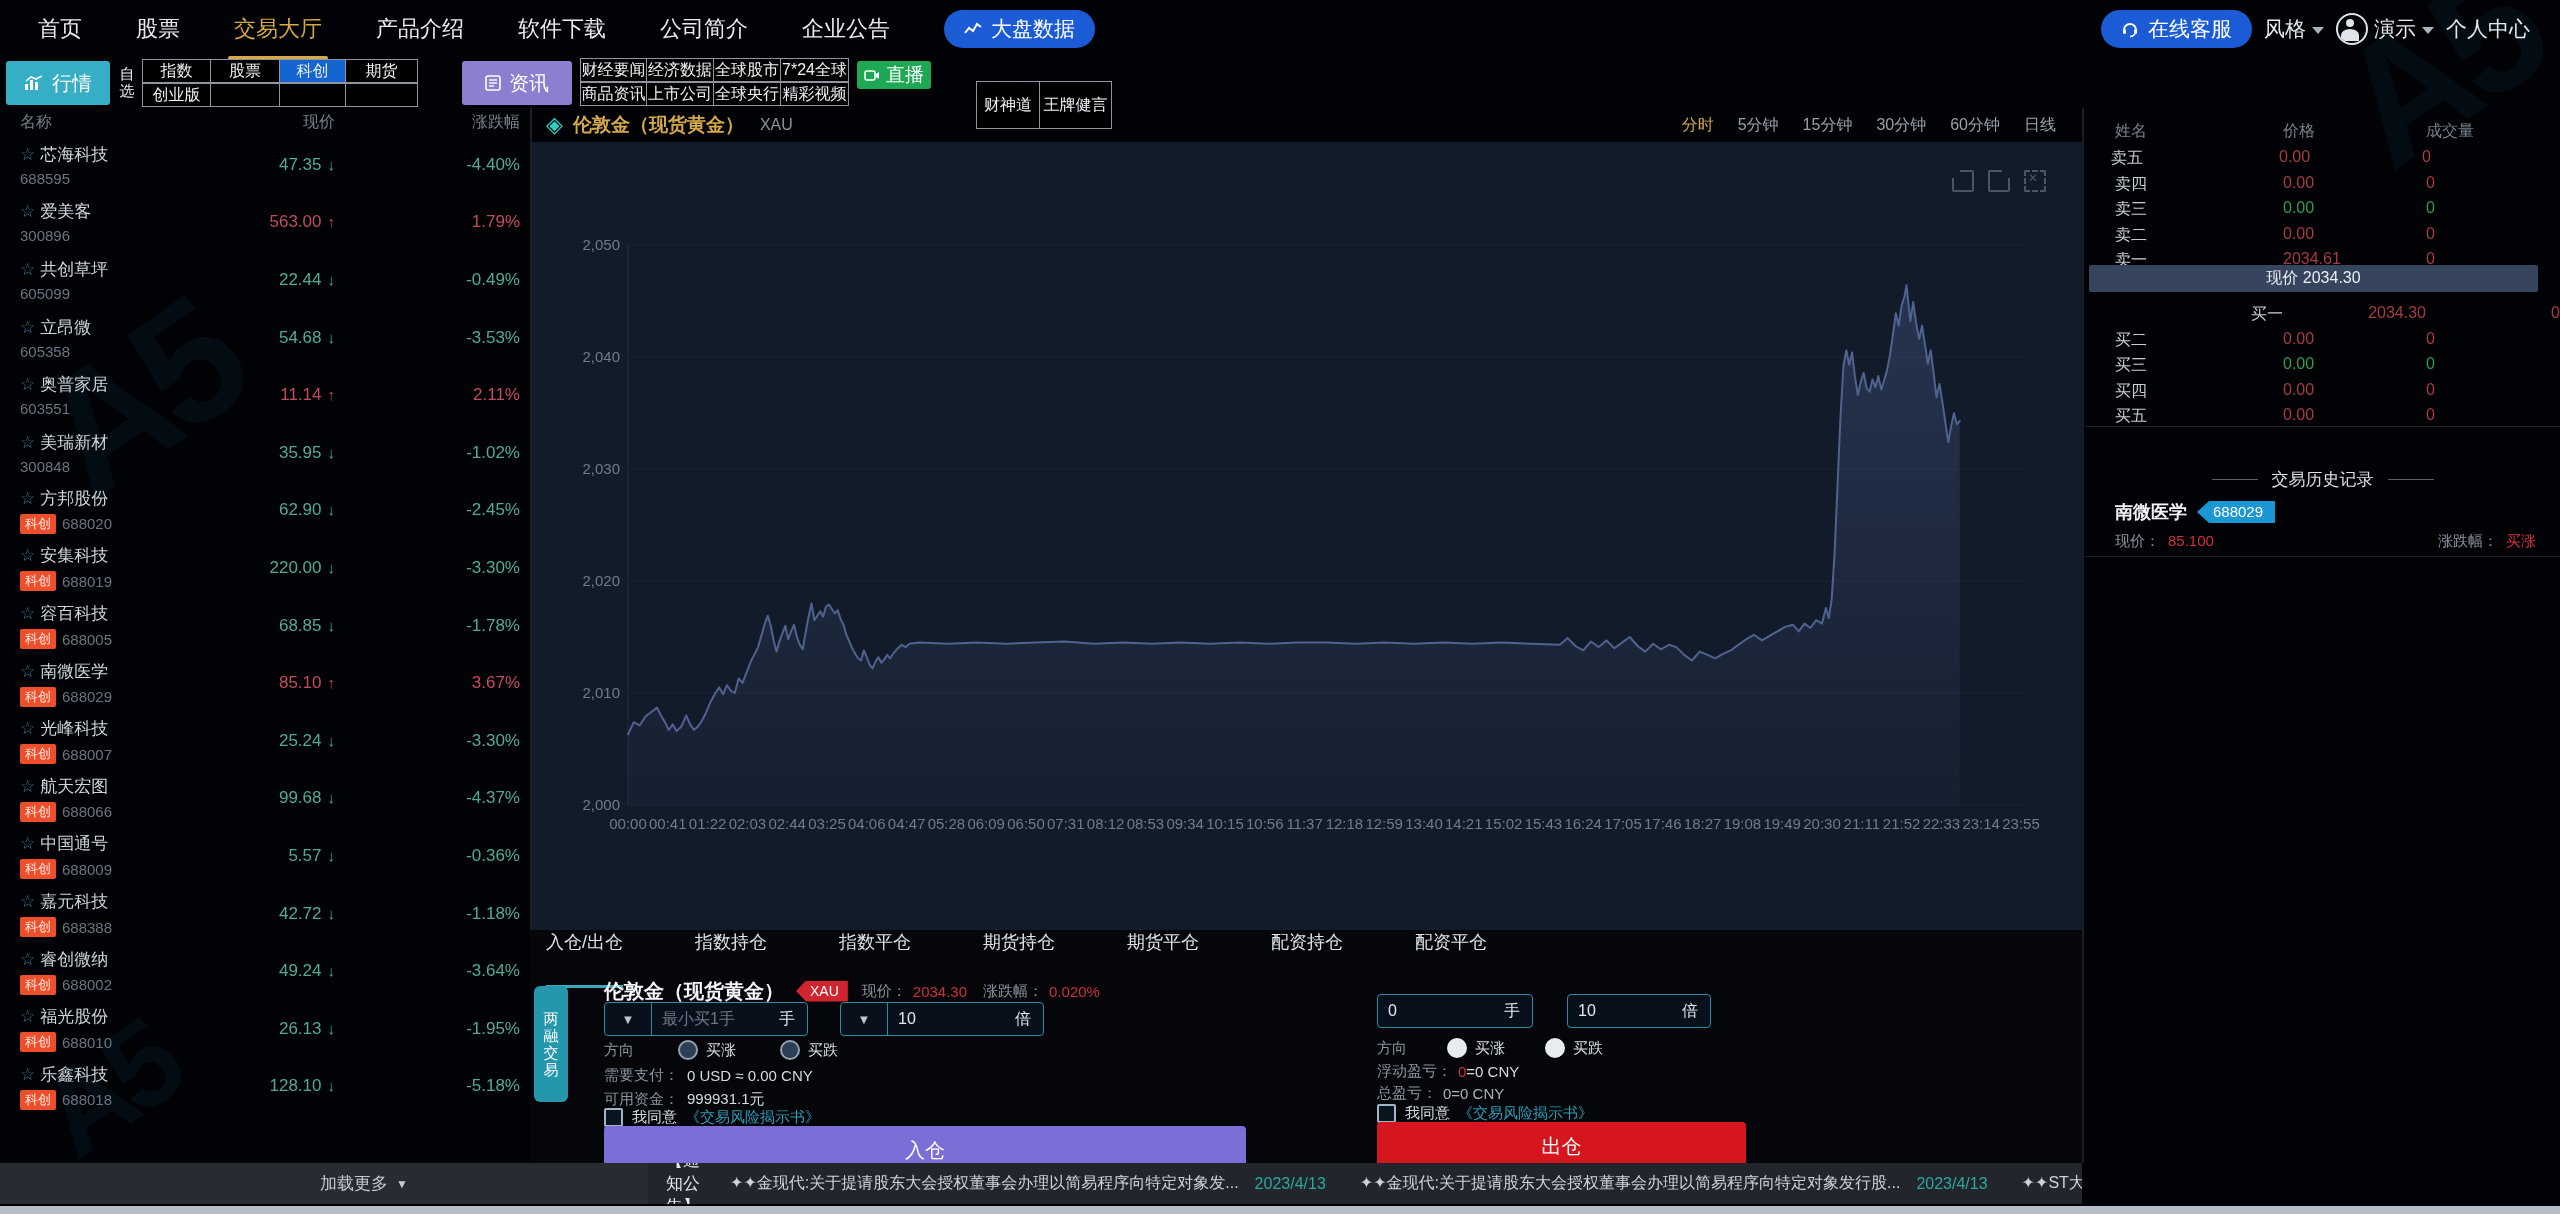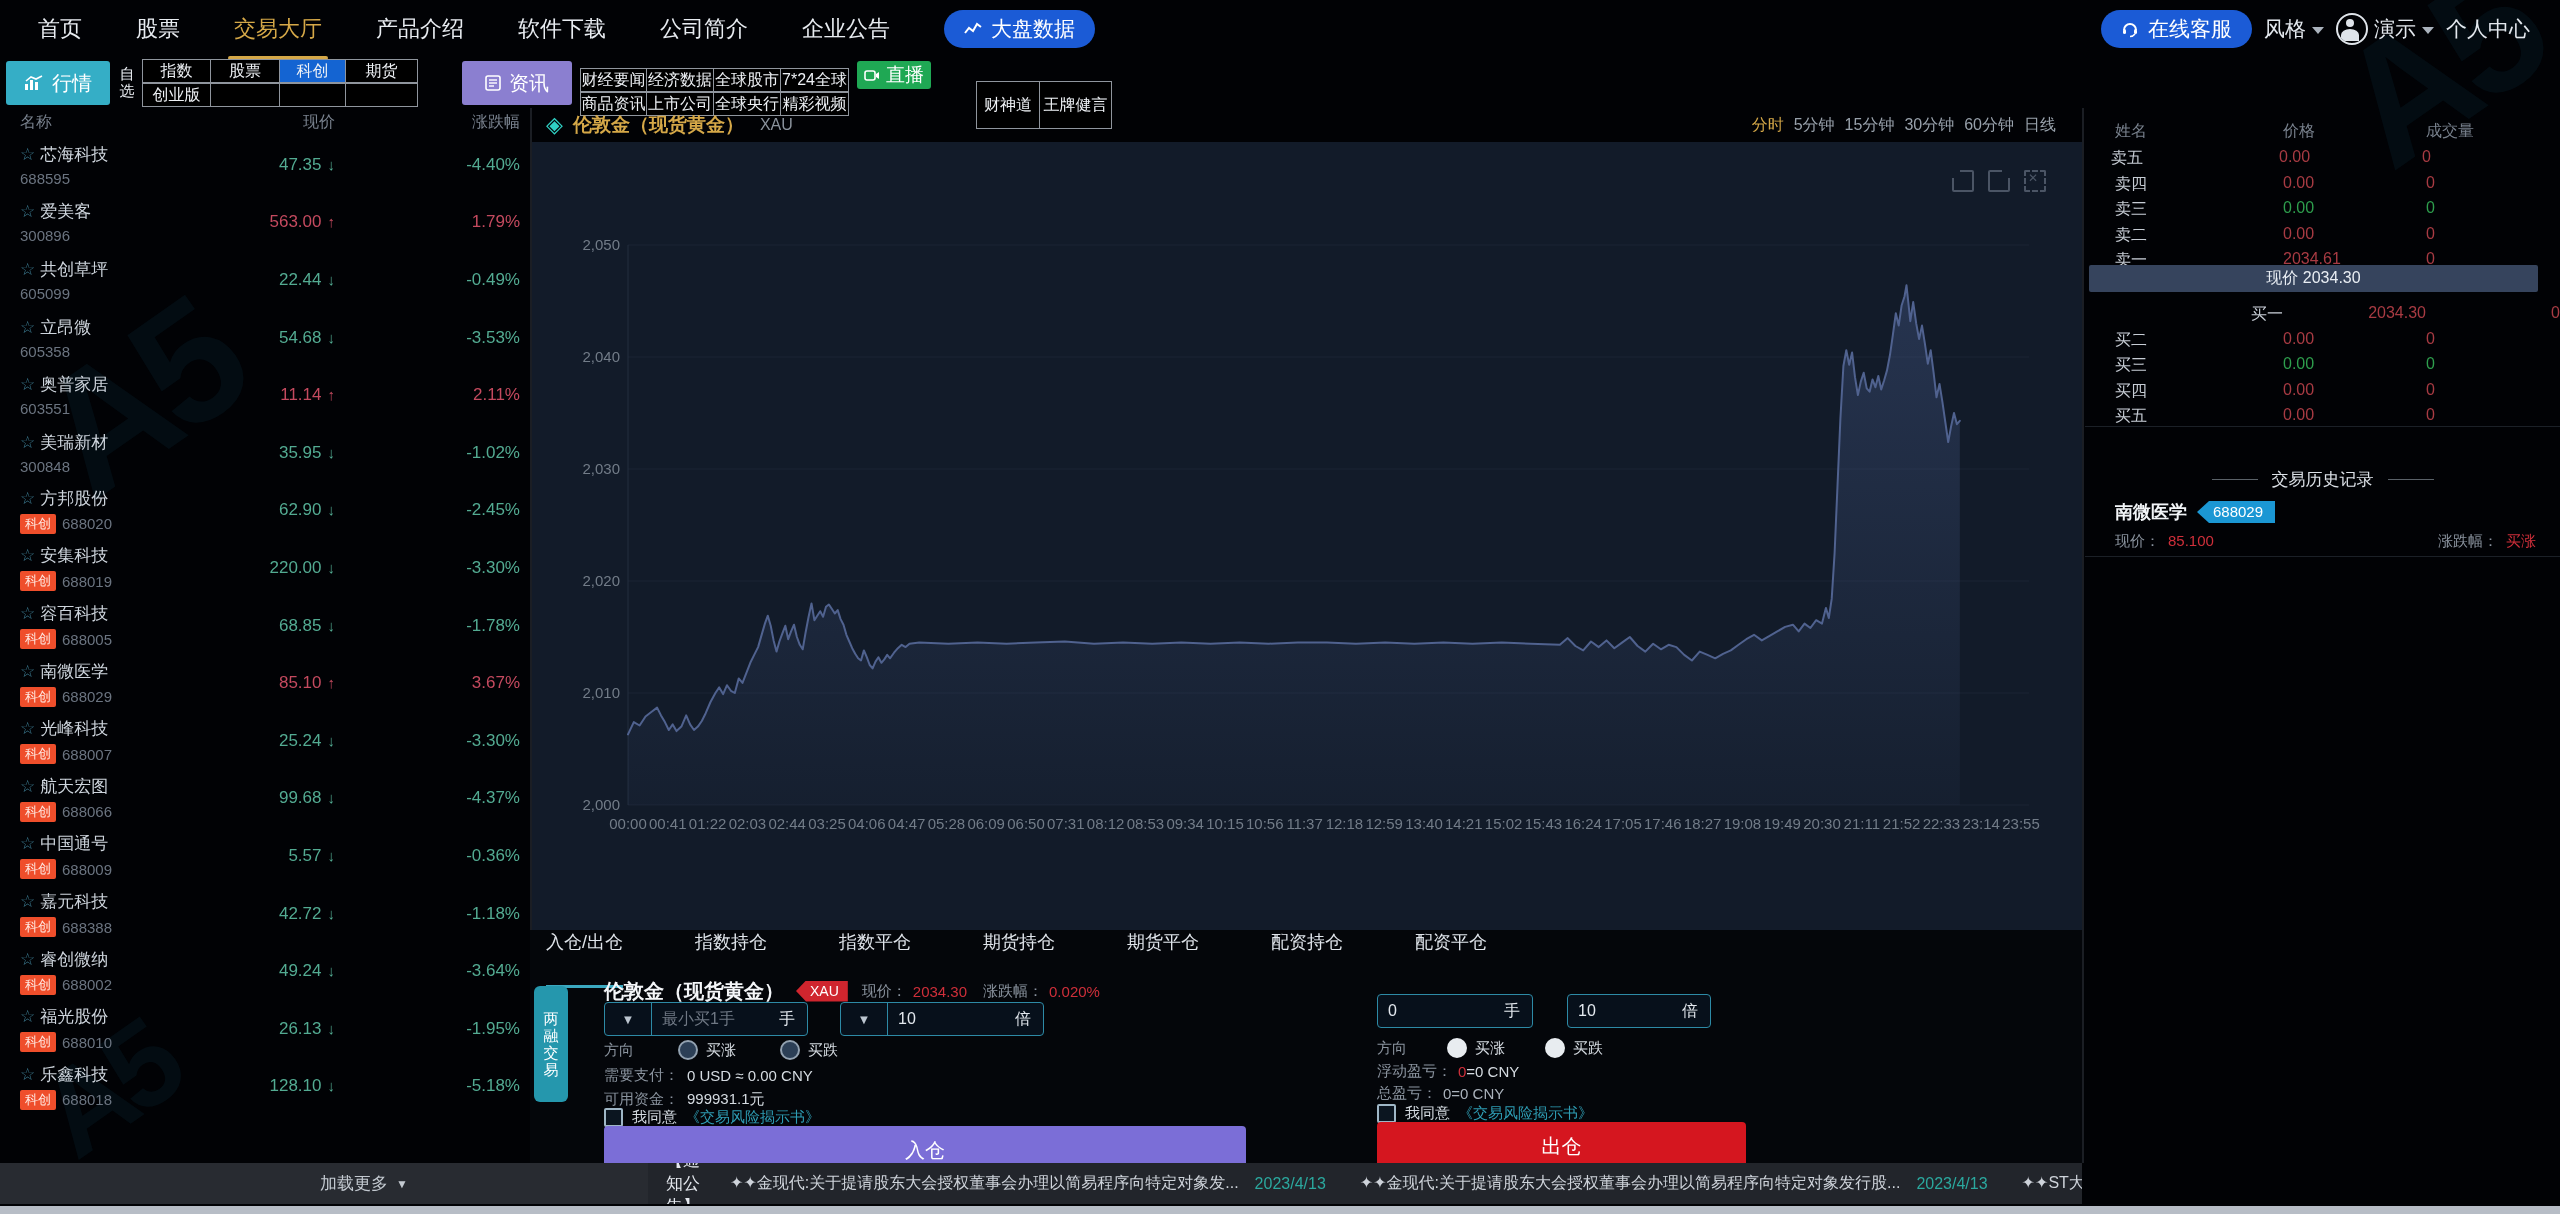--- a/index.html
+++ b/index.html
@@ -42,21 +42,21 @@
   .s-pct{text-align:right;font-size:17px;}
   .up{color:#c44a5f;}
   .down{color:#53ab92;}
   .arr{font-size:15px;margin-left:6px;}
   
   #chartpanel{left:530px;top:108px;width:1552px;height:822px;}
   #chart-head{position:absolute;left:0;top:0;width:100%;height:34px;display:flex;align-items:center;}
   .diamond-icon{color:#2fd0c4;font-size:22px;margin-left:16px;margin-right:10px;}
   #chart-title{color:#d5a848;font-size:19px;font-weight:bold;}
   #chart-symbol{color:#8a929c;font-size:16px;margin-left:16px;}
-  #timeframes{margin-left:auto;margin-right:26px;display:flex;gap:10px;}
+  #timeframes{margin-left:auto;margin-right:26px;display:flex;gap:24px;}
   .tf{color:#98a1ab;font-size:16px;cursor:pointer;}
   .tf.on{color:#d5a848;}
   #plot{position:absolute;left:2px;top:34px;width:1550px;height:788px;background:#121b29;}
   #chart-icons{position:absolute;right:36px;top:28px;display:flex;gap:14px;}
   .cicon{width:18px;height:18px;border:2px solid #566070;border-radius:2px;position:relative;opacity:.85;}
   .cicon.dash{border-style:dashed;}
   .cicon.dash::before{content:"✕";position:absolute;left:2px;top:-1px;font-size:12px;color:#566070;}
   .cicon.c1::before{content:"";position:absolute;left:-2px;top:-2px;width:8px;height:8px;background:#121b29;}
   
   #rightpanel{left:2085px;top:108px;width:475px;height:1055px;}
@@ -186,21 +186,21 @@
       </div>
     <div class="tool-btn" style="left:462px;top:3px;width:110px;height:44px;background:#8b7fd0;">
       <svg width="16" height="16" viewBox="0 0 16 16">
           <rect x="1" y="1" width="14" height="14" rx="2" fill="none" stroke="#fff" stroke-width="1.6"></rect>
           <line x1="4" y1="5" x2="12" y2="5" stroke="#fff" stroke-width="1.4"></line>
           <line x1="4" y1="8" x2="12" y2="8" stroke="#fff" stroke-width="1.4"></line>
           <line x1="4" y1="11" x2="9" y2="11" stroke="#fff" stroke-width="1.4"></line>
         </svg>
       <span>资讯</span>
     </div>
-    <div id="news-grid" class="cellgrid" style="left:580px;top:10px;grid-template-columns:67px 67px 67px 68px;grid-auto-rows:24px;">
+    <div id="news-grid" class="cellgrid" style="left:580px;top:0;grid-template-columns:67px 67px 67px 68px;grid-auto-rows:24px;">
         <div class="cell first">财经要闻</div>
         <div class="cell">经济数据</div>
         <div class="cell">全球股市</div>
         <div class="cell">7*24全球</div>
         <div class="cell first">商品资讯</div>
         <div class="cell">上市公司</div>
         <div class="cell">全球央行</div>
         <div class="cell">精彩视频</div>
       </div>
     <div class="tool-btn" style="left:857px;top:3px;width:74px;height:28px;background:#1fa854;font-size:19px;gap:6px;">

